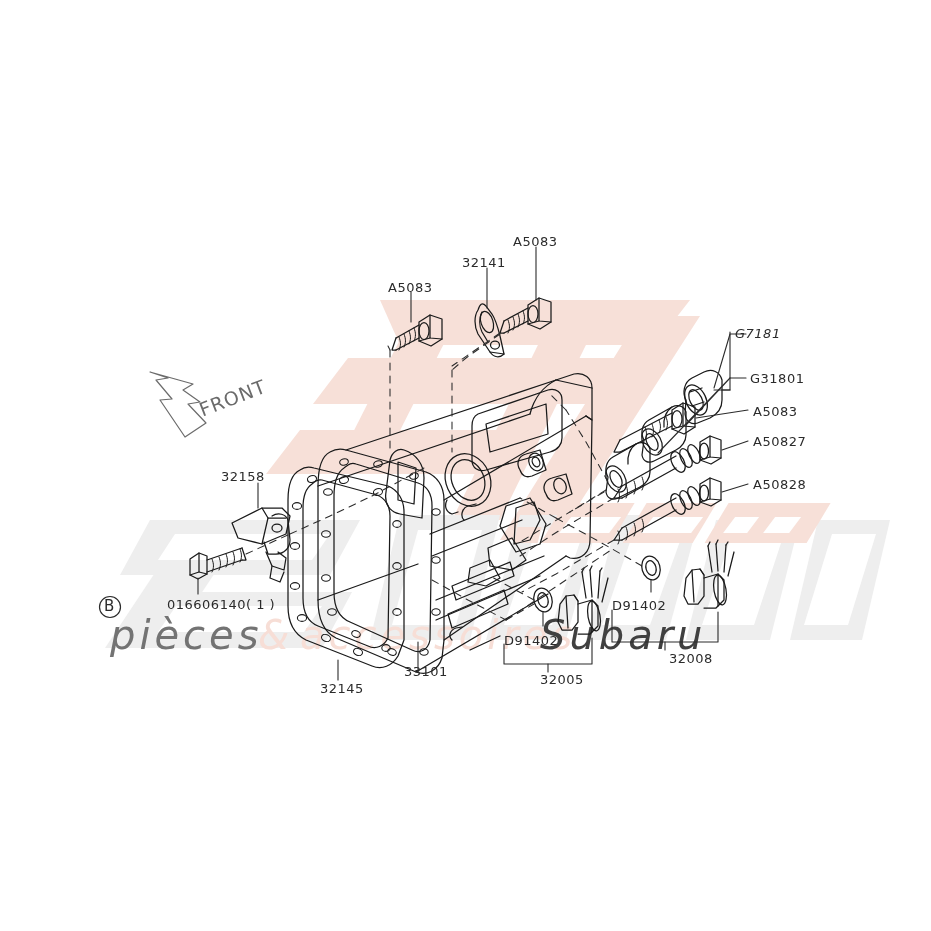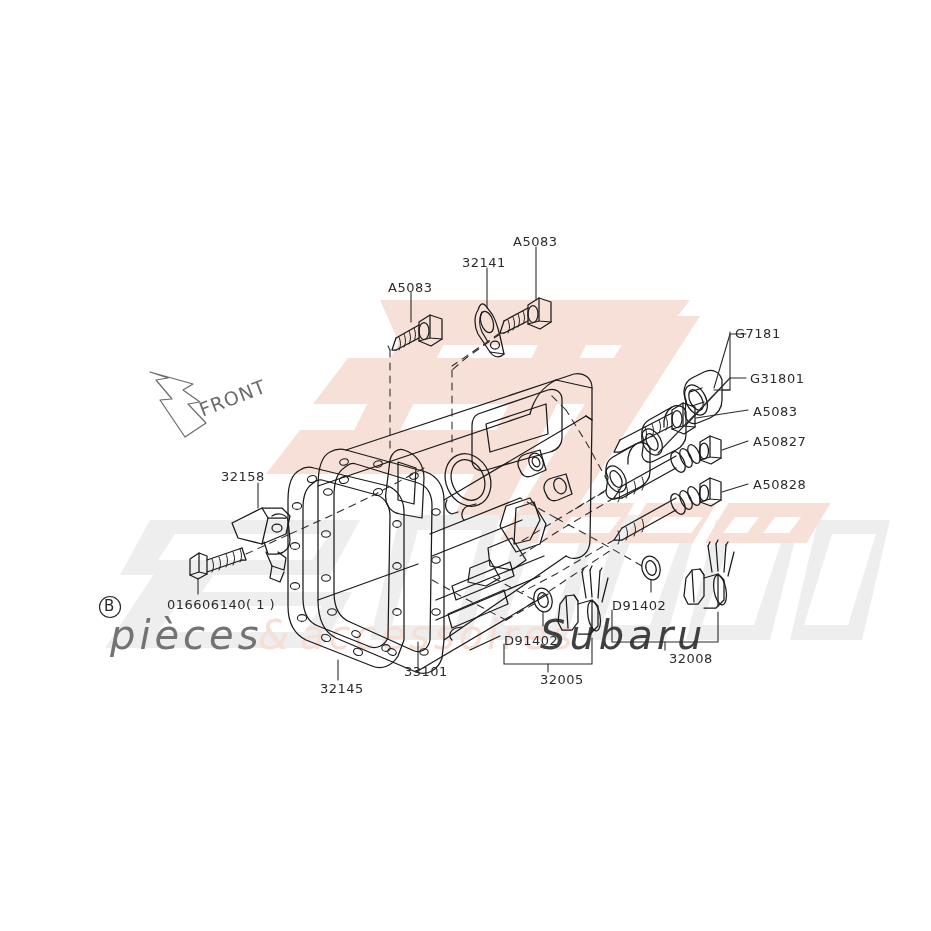--- a/index.html
+++ b/index.html
@@ -443,21 +443,21 @@
     <g stroke="#2b2b2b" stroke-width="1.2">
       <circle cx="110" cy="607" r="10.5" fill="none"></circle>
     </g>
   </svg>
 
   <div class="lbl" style="left:104px;top:599px;font-size:15px;">B</div>
 
   <div class="lbl" style="left:388px;top:281px;">A5083</div>
   <div class="lbl" style="left:462px;top:256px;">32141</div>
   <div class="lbl" style="left:513px;top:235px;">A5083</div>
-  <div class="lbl" style="left:735px;top:327px;">G7181</div>
+  <div class="lbl" style="left:735px;top:327px;font-style:italic;">G7181</div>
   <div class="lbl" style="left:750px;top:372px;">G31801</div>
   <div class="lbl" style="left:753px;top:405px;">A5083</div>
   <div class="lbl" style="left:753px;top:435px;">A50827</div>
   <div class="lbl" style="left:753px;top:478px;">A50828</div>
   <div class="lbl" style="left:221px;top:470px;">32158</div>
   <div class="lbl" style="left:122px;top:598px;padding-left:45px;">016606140( 1 )</div>
   <div class="lbl" style="left:504px;top:634px;">D91402</div>
   <div class="lbl" style="left:612px;top:599px;">D91402</div>
   <div class="lbl" style="left:540px;top:673px;">32005</div>
   <div class="lbl" style="left:657px;top:652px;margin-left:12px;">32008</div>

